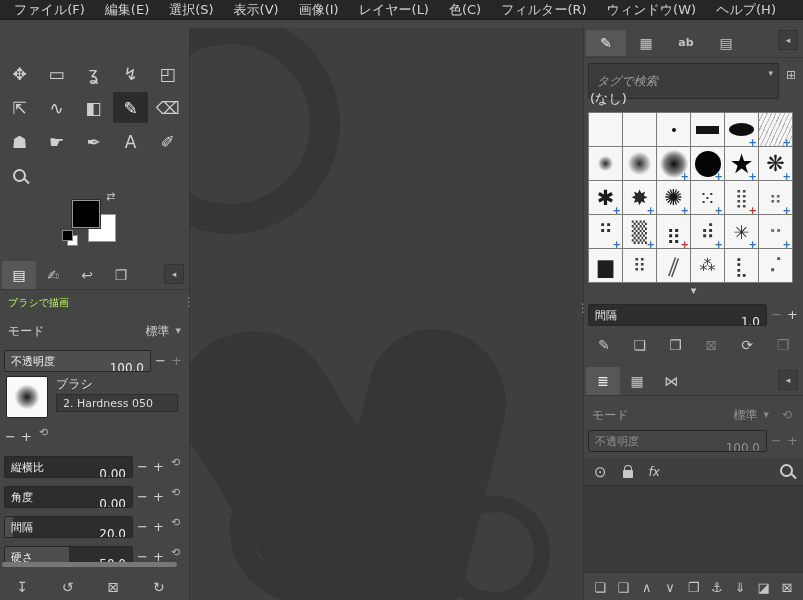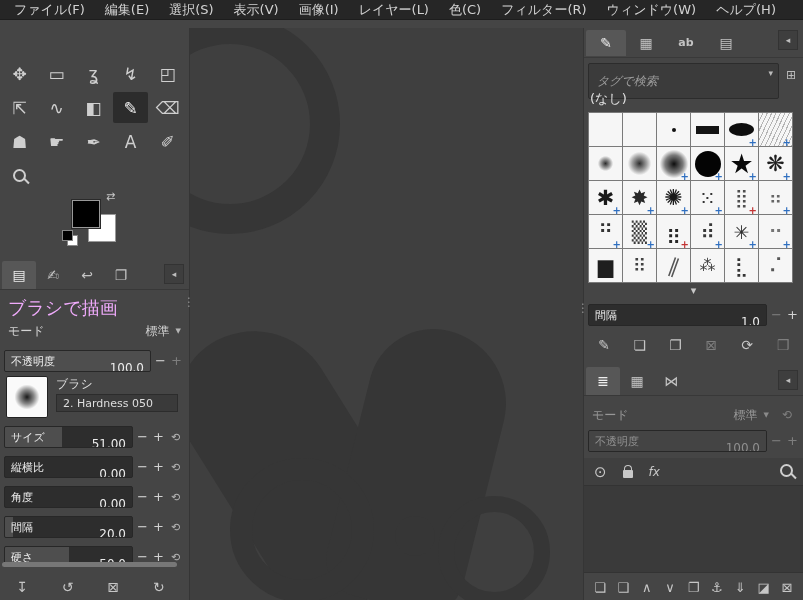--- a/index.html
+++ b/index.html
@@ -26,25 +26,25 @@
   .mini-w{position:absolute;left:1px;top:39px;width:9px;height:9px;background:#fff;border:1px solid #888;z-index:2;}
   
   .dock-tabs{position:absolute;left:0;top:228px;width:100%;height:34px;display:flex;align-items:flex-end;
              border-bottom:1px solid #383838;box-sizing:border-box;padding:0 2px;}
   .dtab{width:34px;height:28px;display:flex;align-items:center;justify-content:center;font-size:14px;color:#c3c3c3;border-radius:2px 2px 0 0;}
   .dtab.active{background:#575757;color:#eee;}
   .pmenu{margin-left:auto;width:18px;height:18px;margin-bottom:5px;margin-right:3px;display:flex;align-items:center;justify-content:center;
          color:#bdbdbd;font-size:9px;background:#3e3e3e;border:1px solid #333;}
   .ab{font-size:11px;font-weight:bold;color:inherit;}
   
-  .to-title{position:absolute;left:8px;top:268px;font-size:18px;color:#f0abfc;}
+  .to-title{position:absolute;left:8px;top:268px;font-size:10px;color:#bef264;}
   .mode-row{position:absolute;left:8px;right:8px;top:292px;height:22px;display:flex;align-items:center;}
   .combo{margin-left:auto;display:flex;align-items:center;gap:6px;color:#d0d0d0;}
   .caret{font-size:7px;color:#b5b5b5;}
-  .srow{display:flex;align-items:center;gap:3px;height:22px;}
+  .srow{display:flex;align-items:flex-start;gap:3px;height:22px;}
   .spinscale{flex:1;height:22px;background:#2d2d2d;border-radius:2px;position:relative;overflow:hidden;border:1px solid #272727;box-sizing:border-box;}
   .spinscale .fill{position:absolute;left:0;top:0;bottom:0;background:#4e4e4e;}
   .spinscale .lbl{position:absolute;left:6px;top:3px;font-size:11px;color:#ececec;z-index:1;white-space:nowrap;}
   .spinscale .val{position:absolute;right:6px;top:10px;font-size:12px;color:#ececec;z-index:1;}
   .spinscale.dim{background:#3a3a3a;}
   .spinscale.dim .fill{background:#444;}
   .spinscale.dim .lbl,.spinscale.dim .val{color:#8f8f8f;}
   .spin-btn{width:13px;text-align:center;color:#d2d2d2;font-size:13px;line-height:22px;}
   .row-reset{width:15px;text-align:center;color:#b2b2b2;font-size:11px;}
   .dim{color:#7e7e7e !important;}
@@ -208,25 +208,20 @@
           <span class="spin-btn dim">+</span>
         </div>
       </div>
 
     <div class="brush-thumb"></div>
     <div class="brush-label">ブラシ</div>
     <div class="brush-name">2. Hardness 050</div>
 
     <div class="sliders" id="tb-sliders">
         <div class="srow">
-          <div class="spinscale">
-            <div class="fill" style="width:45%"></div>
-            <span class="lbl">サイズ</span>
-            <span class="val">51.00</span>
-          </div>
           <span class="spin-btn">−</span>
           <span class="spin-btn">+</span>
           <span class="row-reset">⟲</span>
         </div>
         <div class="srow">
           <div class="spinscale">
             <div class="fill" style="width:0%"></div>
             <span class="lbl">縦横比</span>
             <span class="val">0.00</span>
           </div>

